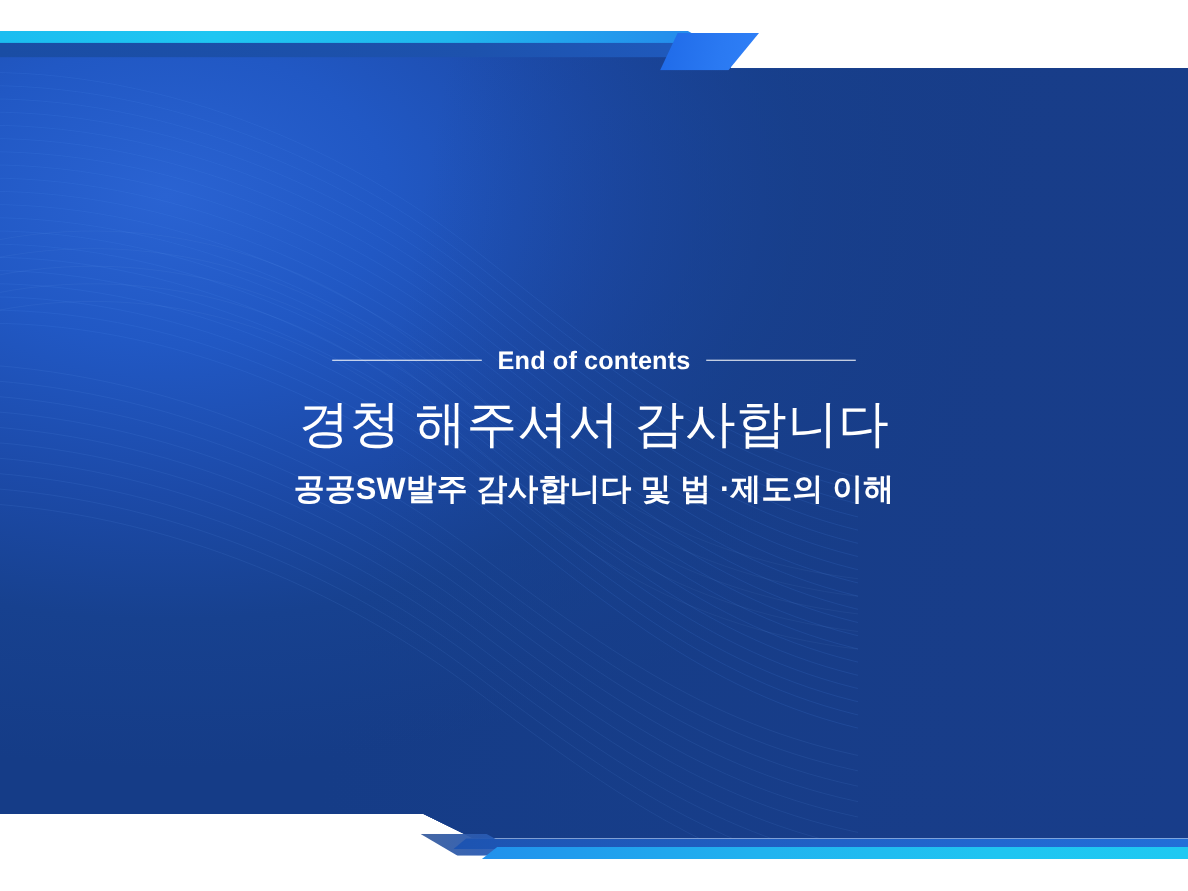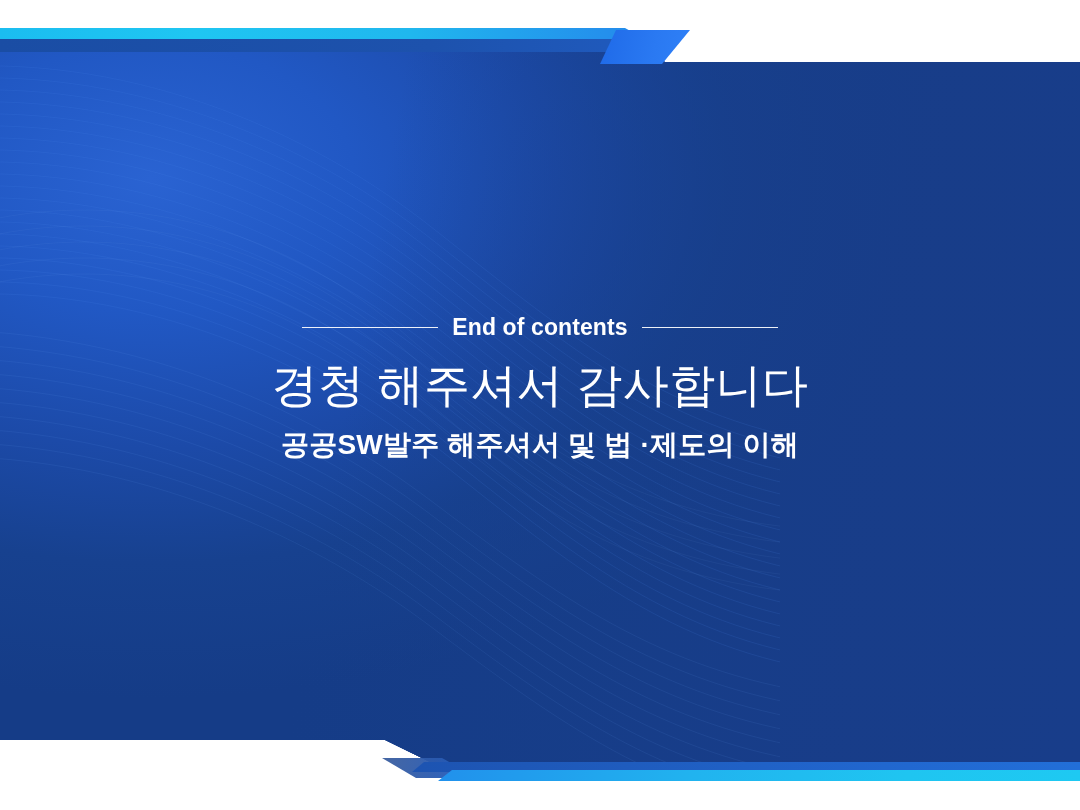--- a/index.html
+++ b/index.html
@@ -293,17 +293,17 @@
   <div class="center-block">
 
     <div class="eyebrow-row">
       <span class="eyebrow-rule"></span>
       <span class="eyebrow-text">End of contents</span>
       <span class="eyebrow-rule"></span>
     </div>
 
     <div class="headline">경청 해주셔서 감사합니다</div>
 
-    <div class="subline">공공SW발주 해주셔서 및 법 ·제도의 이해</div>
+    <div class="subline">공공SW발주 감사합니다 및 법 ·제도의 이해</div>
 
   </div>
 
 </div>
 
 </body></html>

